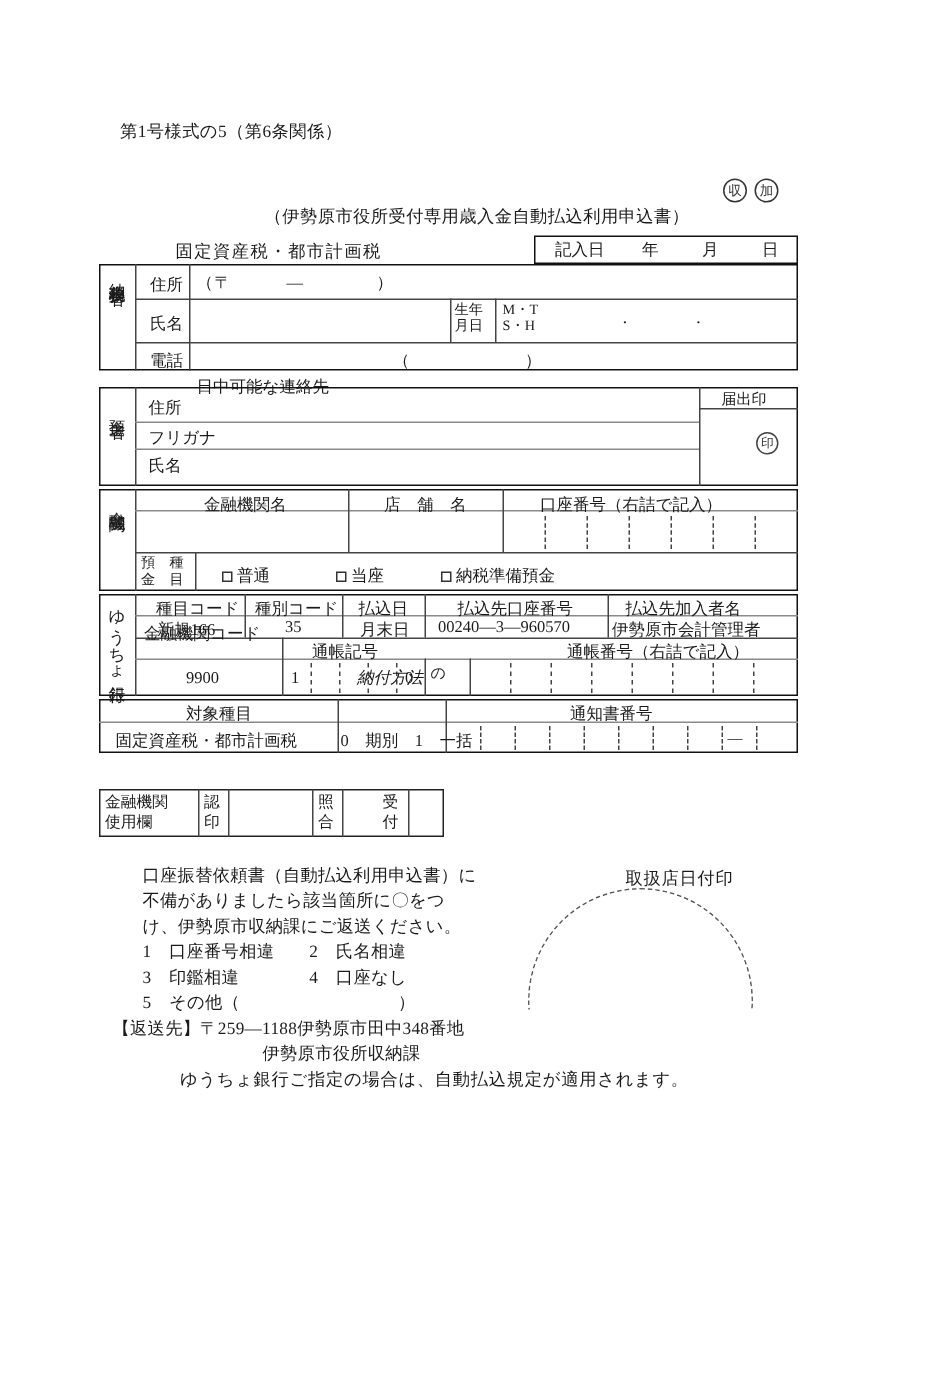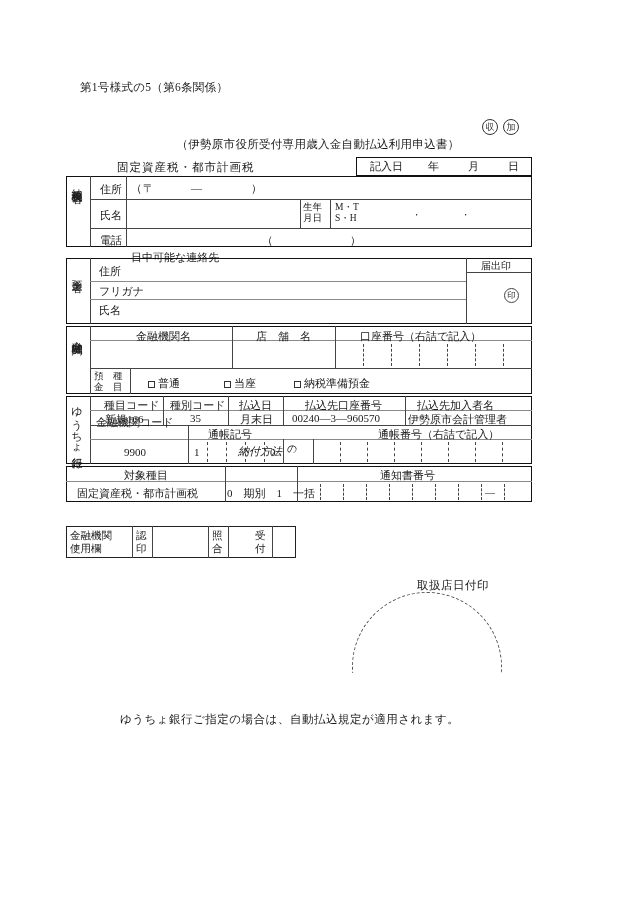--- a/index.html
+++ b/index.html
@@ -374,16 +374,26 @@
     <div>合</div>
   </div>
   <div class="cellLabel" style="left:255px; top:529px; font-size:10.5px; line-height:13px;">
     <div>受</div>
     <div>付</div>
   </div>
 
   <div id="stamp-area-label">取扱店日付印</div>
   <div id="stamp-arc"></div>
 
+  <div id="notes">
+    <div class="ln">口座振替依頼書（自動払込利用申込書）に</div>
+    <div class="ln">不備がありましたら該当箇所に〇をつ</div>
+    <div class="ln">け、伊勢原市収納課にご返送ください。</div>
+    <div class="ln num-row">1　口座番号相違　　2　氏名相違</div>
+    <div class="ln num-row">3　印鑑相違　　　　4　口座なし</div>
+    <div class="ln num-row">5　その他（　　　　　　　　　）</div>
+    <div class="ln ret-line">【返送先】〒259—1188伊勢原市田中348番地</div>
+    <div class="ln" style="margin-left:80px;">伊勢原市役所収納課</div>
+  </div>
 
   <div id="yucho-note">ゆうちょ銀行ご指定の場合は、自動払込規定が適用されます。</div>
 
 </div>
 
 </body></html>

